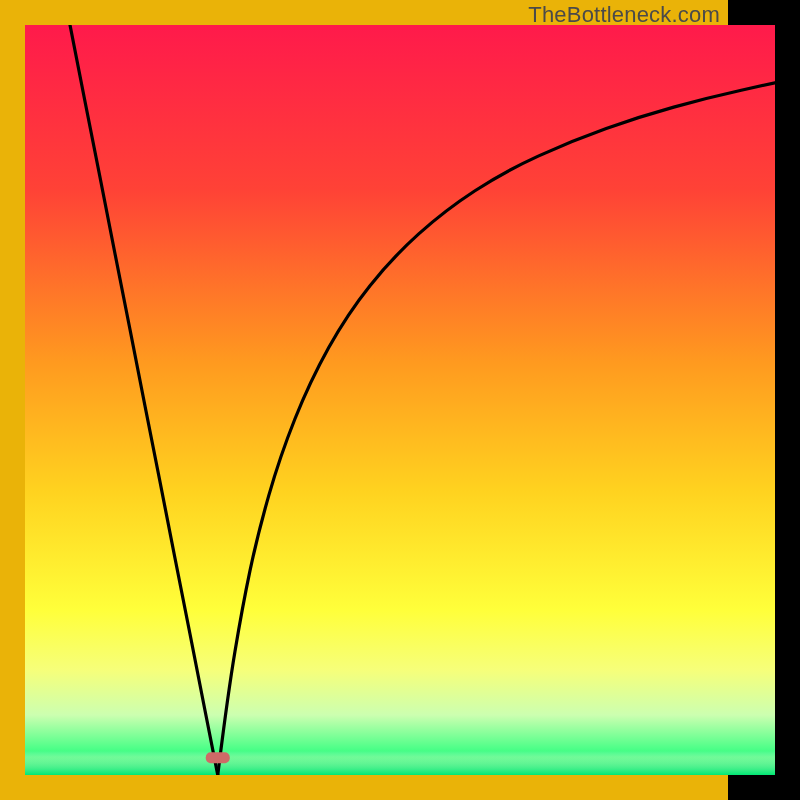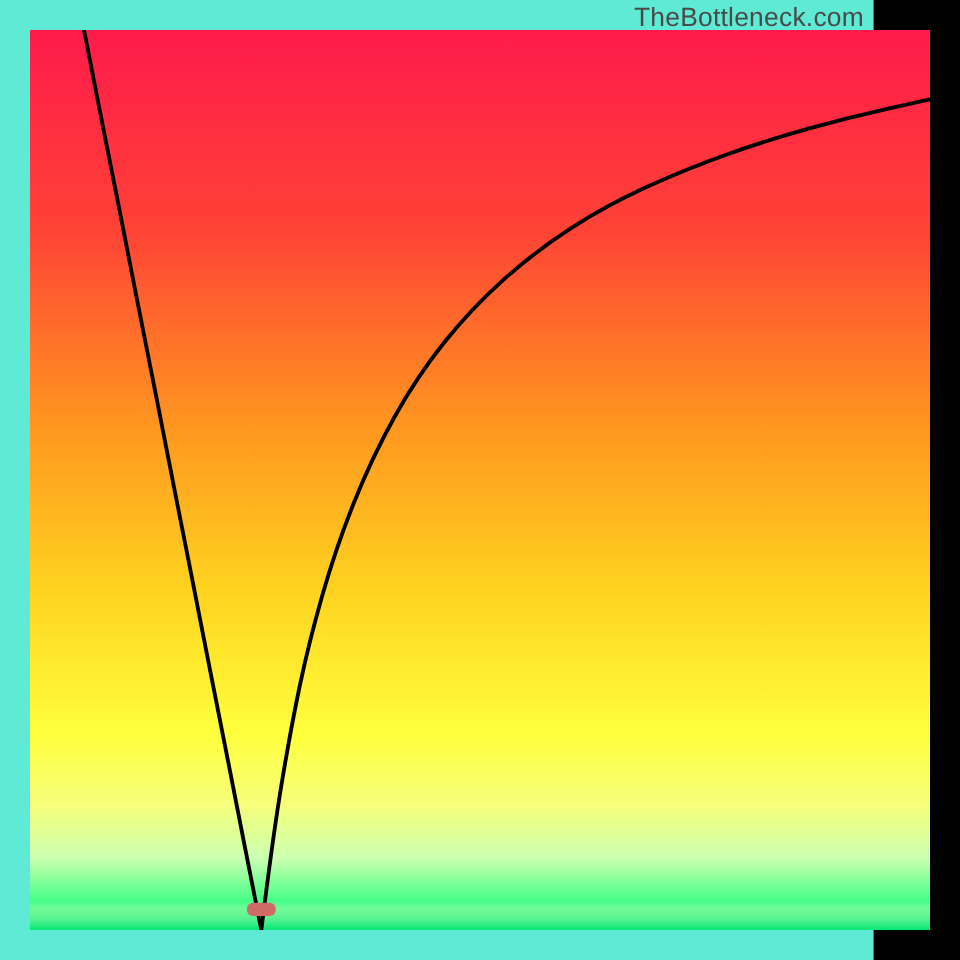--- a/index.html
+++ b/index.html
@@ -10,21 +10,21 @@
     background: #000;
     font-family: Arial, Helvetica, sans-serif;
     overflow: hidden;
   }
   .frame {
     position: absolute;
     left: 0;
     top: 0;
     width: 728px;
     height: 800px;
-    background: #5eead4;
+    background: #eab308;
   }
   .plot {
     position: absolute;
     left: 25px;
     top: 25px;
     width: 750px;
     height: 750px;
     overflow: hidden;
   }
   .watermark {

